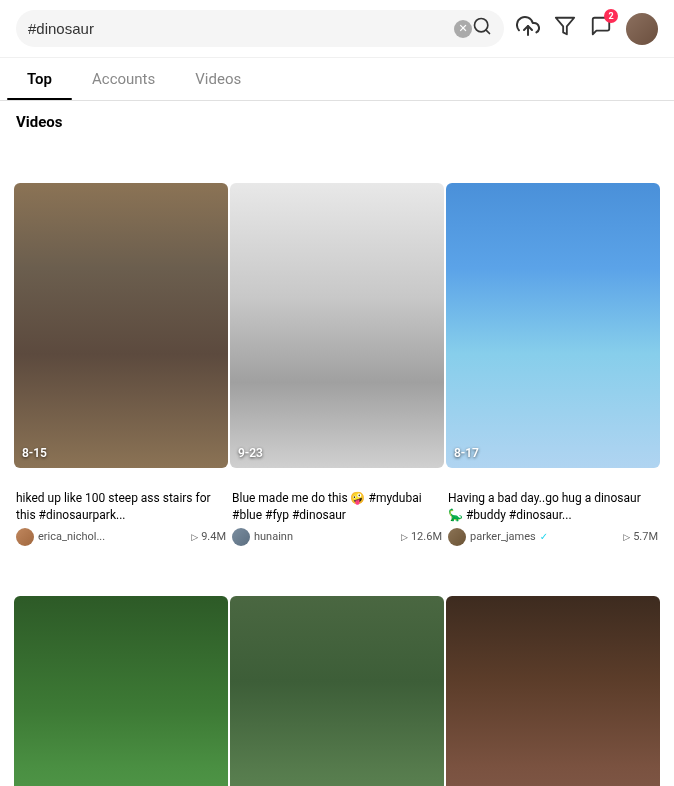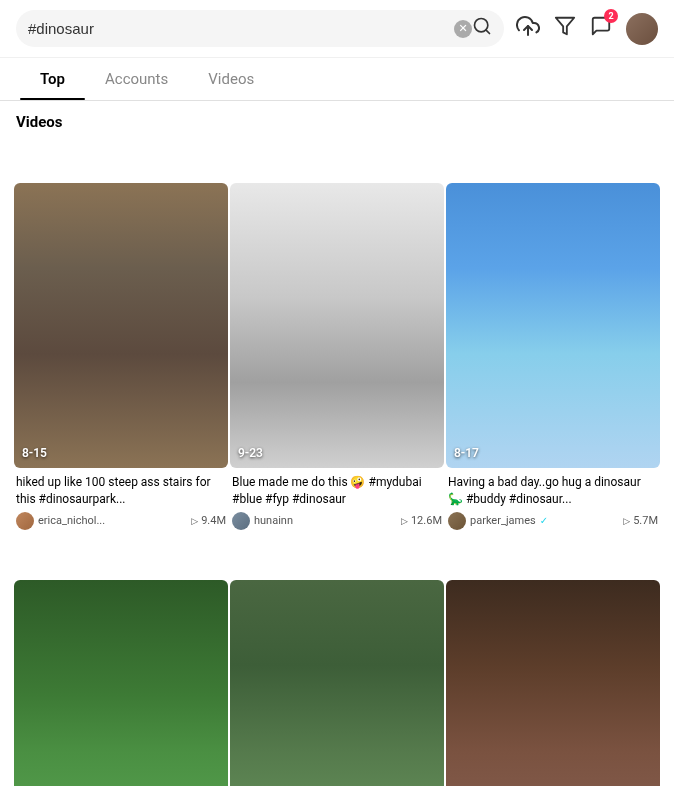--- a/index.html
+++ b/index.html
@@ -84,21 +84,21 @@
       border-radius: 50%;
       background: linear-gradient(135deg, #8B6F5E, #6B4F3E);
       cursor: pointer;
       overflow: hidden;
     }
 
     
     .tabs {
       display: flex;
       border-bottom: 1px solid #e0e0e0;
-      padding: 0 20px;
+      padding: 0 7px;
     }
     .tab {
       padding: 12px 20px;
       font-size: 15px;
       color: #888;
       cursor: pointer;
       position: relative;
       font-weight: 400;
     }
     .tab.active {
@@ -157,20 +157,21 @@
       left: 8px;
       right: 8px;
       color: white;
       font-size: 11px;
       font-weight: 500;
       text-shadow: 0 1px 3px rgba(0,0,0,0.8);
       line-height: 1.3;
     }
     .video-meta {
       padding: 6px 2px 4px;
+      margin-top: 16px;
     }
     .video-description {
       font-size: 12px;
       color: #000;
       line-height: 1.4;
       margin-bottom: 4px;
       display: -webkit-box;
       -webkit-line-clamp: 2;
       -webkit-box-orient: vertical;
       overflow: hidden;

